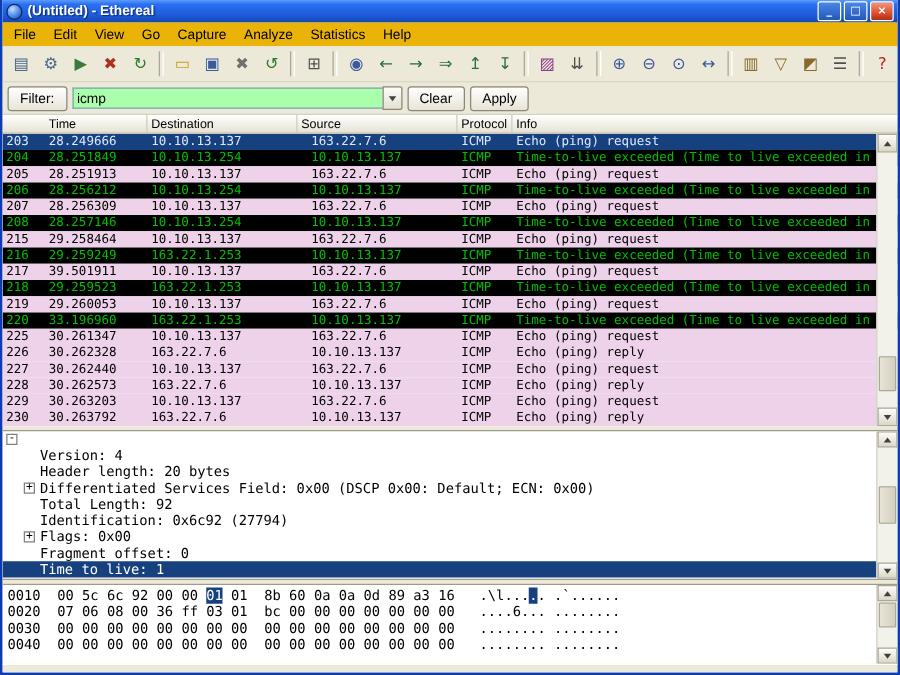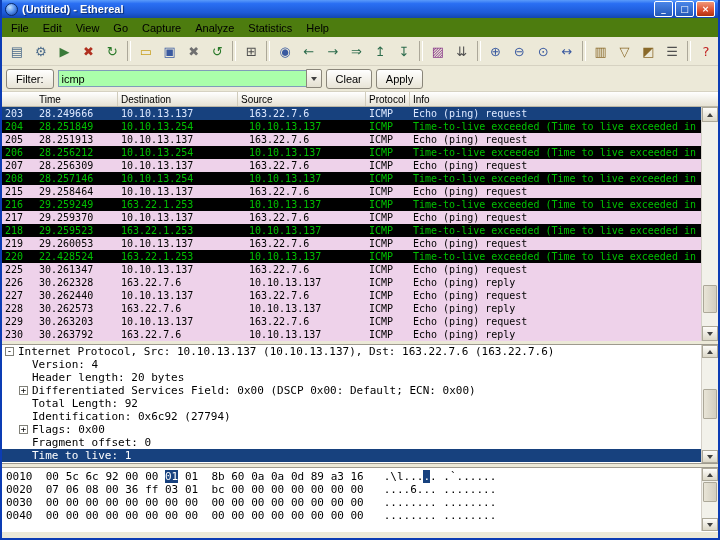--- a/index.html
+++ b/index.html
@@ -15,21 +15,21 @@
     background:linear-gradient(180deg,#5a9bfa 0%,#2a6ff3 20%,#1d5ad8 70%,#1246b0 100%);}
   .app-icon{width:11px;height:11px;border-radius:50%;margin-right:4px;
     background:radial-gradient(circle at 35% 30%,#bfe0ff,#4a86e8 55%,#1a3c8c);border:1px solid #0a2a6a;}
   .title{color:#fff;font-size:11px;font-weight:bold;text-shadow:1px 1px 1px #0a2a6a;white-space:nowrap;}
   .win-buttons{margin-left:auto;display:flex;gap:2px;padding-right:3px;}
   .winbtn{width:17px;height:14px;border:1px solid #fff;border-radius:2px;color:#fff;
     font:bold 9px/12px "DejaVu Sans",sans-serif;display:flex;align-items:center;justify-content:center;}
   .winbtn.min,.winbtn.max{background:linear-gradient(#4a86e8,#2458b8);}
   .winbtn.close{background:linear-gradient(#f0987a,#dd4f2e 60%,#b03010);}
   
-  .menubar{height:19px;flex:0 0 19px;display:flex;align-items:center;background:#4d7c0f;padding-left:2px;}
+  .menubar{height:19px;flex:0 0 19px;display:flex;align-items:center;background:#eab308;padding-left:2px;}
   .menu-item{font-size:11px;padding:2px 7px;color:#000;}
   
   .toolbar{height:28px;flex:0 0 28px;display:flex;align-items:center;background:#ece9d8;
     border-bottom:1px solid #d6d2c2;padding-left:3px;}
   .tb-btn{width:22px;height:22px;display:flex;align-items:center;justify-content:center;
     font-family:"DejaVu Sans",sans-serif;font-size:13px;border:1px solid transparent;border-radius:2px;}
   .tb-sep{width:2px;height:20px;border-left:1px solid #aca899;border-right:1px solid #fff;margin:0 3px;}
   
   .filterbar{height:25px;flex:0 0 25px;display:flex;align-items:center;gap:4px;background:#ece9d8;
     border-bottom:1px solid #d6d2c2;padding:0 4px;}
@@ -226,21 +226,21 @@
         <div class="prow ttl">
           <span class="pcell" style="width: 34px;">216</span>
           <span class="pcell" style="width: 82px;">29.259249</span>
           <span class="pcell" style="width: 128px;">163.22.1.253</span>
           <span class="pcell" style="width: 120px;">10.10.13.137</span>
           <span class="pcell" style="width: 44px;">ICMP</span>
           <span class="pcell" style="flex: 1 1 0%;">Time-to-live exceeded (Time to live exceeded in transit)</span>
         </div>
         <div class="prow ping">
           <span class="pcell" style="width: 34px;">217</span>
-          <span class="pcell" style="width: 82px;">29.259370</span>
+          <span class="pcell" style="width: 82px;">39.501911</span>
           <span class="pcell" style="width: 128px;">10.10.13.137</span>
           <span class="pcell" style="width: 120px;">163.22.7.6</span>
           <span class="pcell" style="width: 44px;">ICMP</span>
           <span class="pcell" style="flex: 1 1 0%;">Echo (ping) request</span>
         </div>
         <div class="prow ttl">
           <span class="pcell" style="width: 34px;">218</span>
           <span class="pcell" style="width: 82px;">29.259523</span>
           <span class="pcell" style="width: 128px;">163.22.1.253</span>
           <span class="pcell" style="width: 120px;">10.10.13.137</span>
@@ -250,21 +250,21 @@
         <div class="prow ping">
           <span class="pcell" style="width: 34px;">219</span>
           <span class="pcell" style="width: 82px;">29.260053</span>
           <span class="pcell" style="width: 128px;">10.10.13.137</span>
           <span class="pcell" style="width: 120px;">163.22.7.6</span>
           <span class="pcell" style="width: 44px;">ICMP</span>
           <span class="pcell" style="flex: 1 1 0%;">Echo (ping) request</span>
         </div>
         <div class="prow ttl">
           <span class="pcell" style="width: 34px;">220</span>
-          <span class="pcell" style="width: 82px;">22.428524</span>
+          <span class="pcell" style="width: 82px;">33.196960</span>
           <span class="pcell" style="width: 128px;">163.22.1.253</span>
           <span class="pcell" style="width: 120px;">10.10.13.137</span>
           <span class="pcell" style="width: 44px;">ICMP</span>
           <span class="pcell" style="flex: 1 1 0%;">Time-to-live exceeded (Time to live exceeded in transit)</span>
         </div>
         <div class="prow ping">
           <span class="pcell" style="width: 34px;">225</span>
           <span class="pcell" style="width: 82px;">30.261347</span>
           <span class="pcell" style="width: 128px;">10.10.13.137</span>
           <span class="pcell" style="width: 120px;">163.22.7.6</span>
@@ -322,21 +322,20 @@
         </div>
     </div>
   </div>
 
   <div class="split"></div>
 
   <div class="details">
     <div>
         <div class="dline" style="padding-left: 3px;">
           <span class="expander">-</span>
-          <span class="dtext">Internet Protocol, Src: 10.10.13.137 (10.10.13.137), Dst: 163.22.7.6 (163.22.7.6)</span>
         </div>
         <div class="dline" style="padding-left: 17px;">
           <span class="exp-spacer"></span>
           <span class="dtext">Version: 4</span>
         </div>
         <div class="dline" style="padding-left: 17px;">
           <span class="exp-spacer"></span>
           <span class="dtext">Header length: 20 bytes</span>
         </div>
         <div class="dline" style="padding-left: 17px;">

